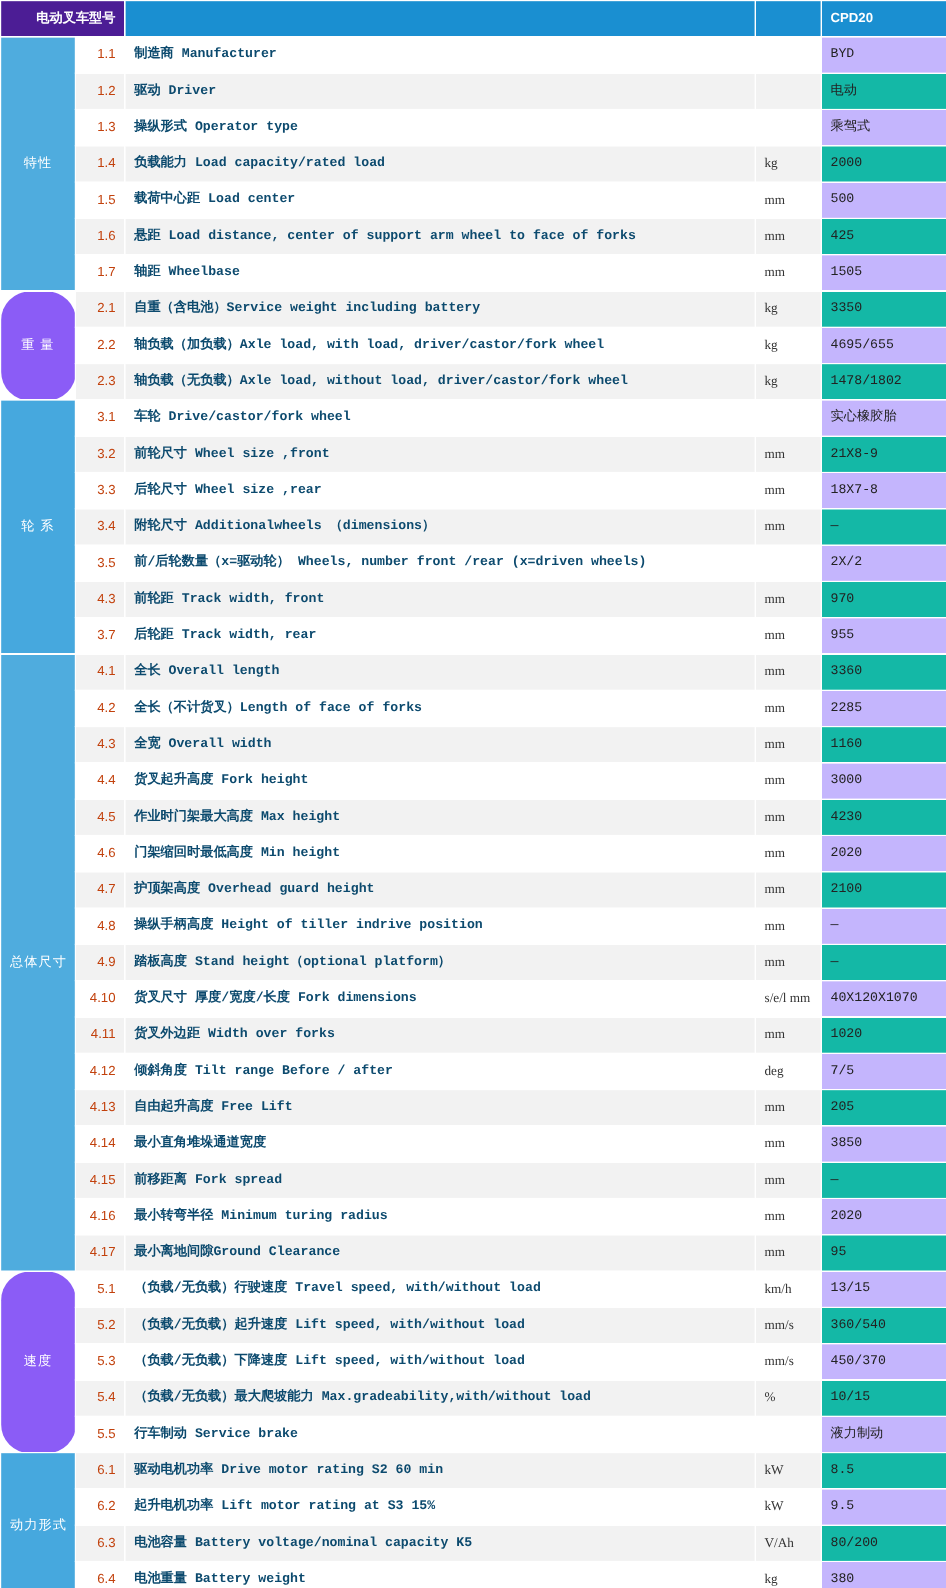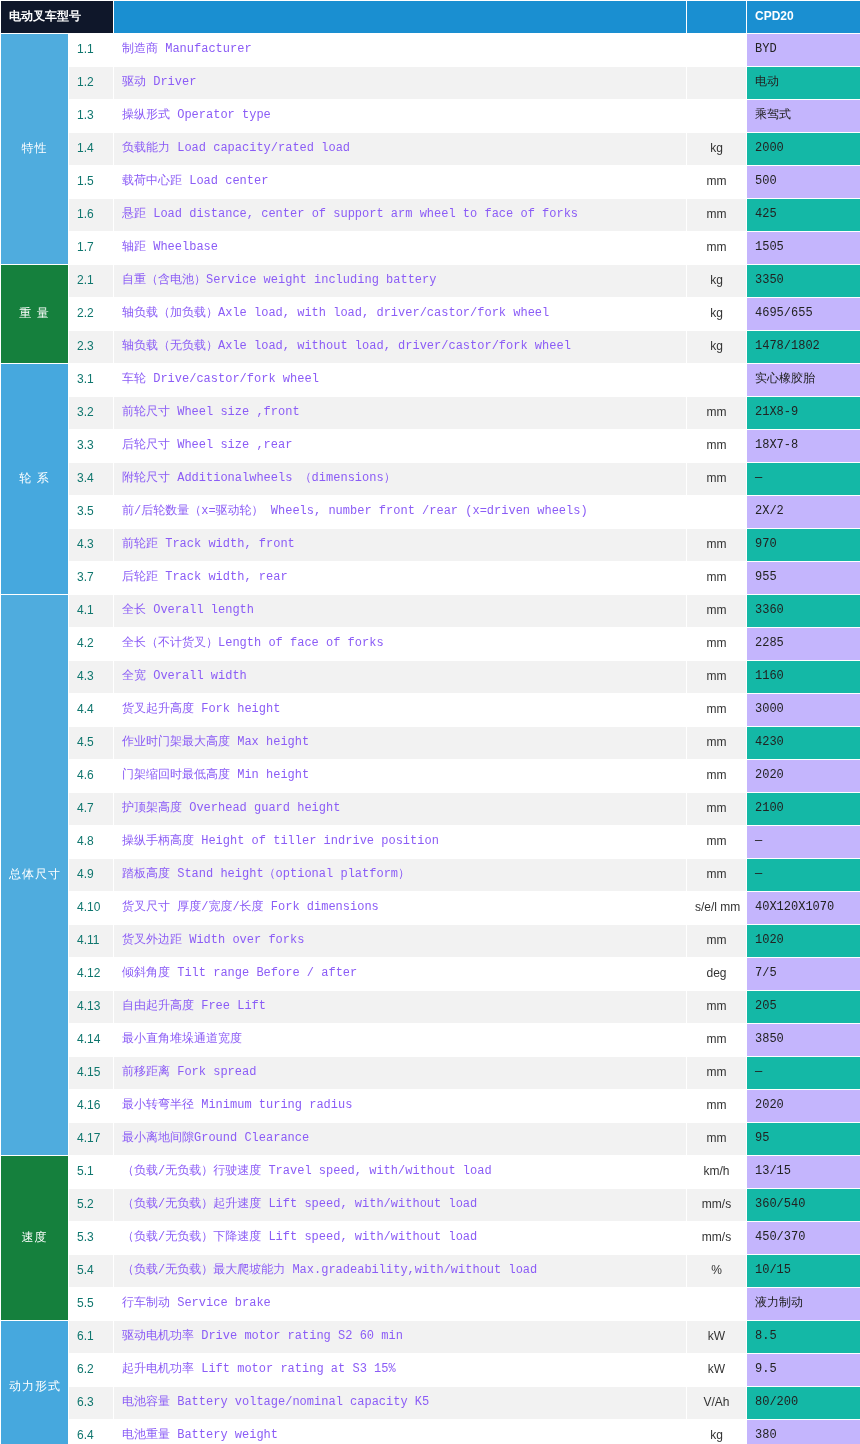--- a/index.html
+++ b/index.html
@@ -29,26 +29,27 @@
     padding: 0 8px;
     height: 32px;
     vertical-align: middle;
     font-size: 12px;
     line-height: 1.3;
     overflow: hidden;
     white-space: nowrap;
   }
   
   .hdr-title {
-    background: #0f172a;
+    background: #4c1d95;
     color: #ffffff;
     font-weight: bold;
     font-size: 13px;
     height: 28px;
     padding-left: 6px;
+    text-align: right;
   }
   .hdr-blank {
     background: #1a8fd1;
   }
   .hdr-model {
     background: #1a8fd1;
     color: #ffffff;
     font-weight: bold;
     font-size: 13px;
     margin-top: 48px;
@@ -57,33 +58,33 @@
   td.group {
     background: #3aa0dd;
     color: #ffffff;
     text-align: center;
     font-size: 13px;
     letter-spacing: 1px;
     vertical-align: middle;
     border: 1px solid #ffffff;
   }
   td.group.gshade1 { background: #4facde; }
-  td.group.gshade2 { background: #15803d; }
+  td.group.gshade2 { background: #8b5cf6; border-radius: 26px; }
   td.group.gshade3 { background: #46a8de; }
 
   
   tr.rowA td.num, tr.rowA td.desc, tr.rowA td.unit { background: #ffffff; }
   tr.rowB td.num, tr.rowB td.desc, tr.rowB td.unit { background: #f2f2f2; }
 
   tr.rowA td.val { background: #c4b5fd; }
   tr.rowB td.val { background: #14b8a6; }
 
-  td.num  { color: #0f766e; font-size: 11.5px; padding-left: 10px; }
-  td.desc { color: #8b5cf6; font-size: 12px; font-family: "Liberation Mono", "DejaVu Sans Mono", monospace; letter-spacing: 0px;}
-  td.unit { color: #333; font-size: 11.5px; text-align: center; padding-left: 8px; font-family: Liberation Sans, sans-serif;}
+  td.num  { color: #c2410c; font-size: 11.5px; padding-left: 10px; text-align: right; }
+  td.desc { color: #0c4a6e; font-size: 12px; font-family: "Liberation Mono", "DejaVu Sans Mono", monospace; letter-spacing: 0px; font-weight: bold;}
+  td.unit { color: #333; font-size: 11.5px; text-align: left; padding-left: 8px; font-family: Liberation Serif, serif;}
   td.val  { color: #222; font-size: 11.5px; text-align: left; padding-left: 8px; font-family: "Liberation Mono","DejaVu Sans Mono",monospace;}
 </style>
 </head>
 <body>
 
 <table class="spec">
   <colgroup>
     <col class="c-group">
     <col class="c-num">
     <col class="c-desc">

